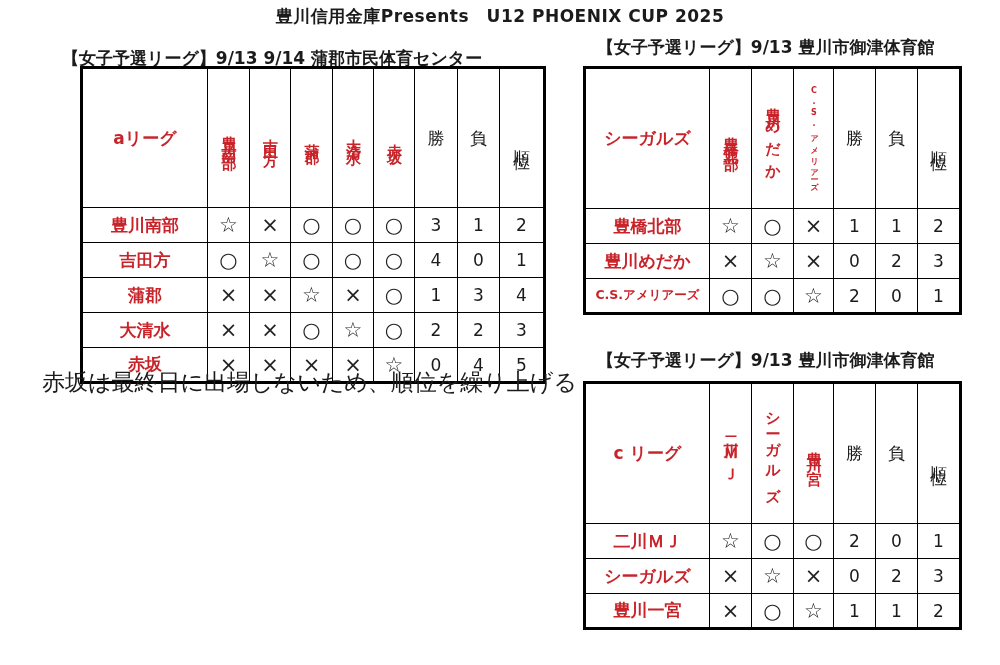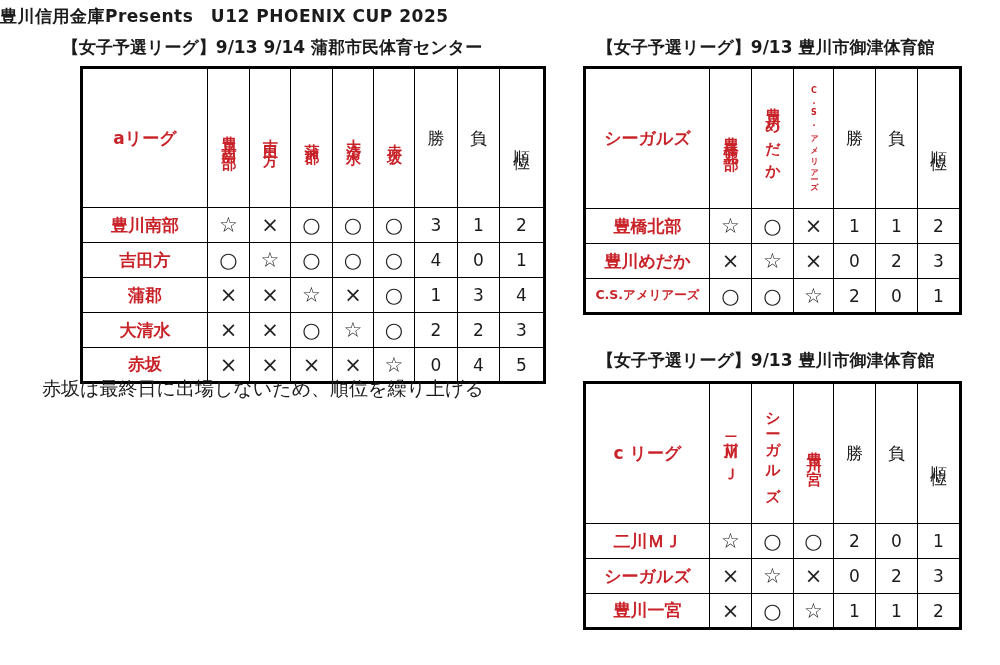--- a/index.html
+++ b/index.html
@@ -9,40 +9,40 @@
     position: relative;
     width: 1000px;
     height: 665px;
     background: #ffffff;
     overflow: hidden;
   }
   .page-title {
     position: absolute;
     top: 5px; left: 0;
     width: 1000px;
-    text-align: left;
+    text-align: center;
     font-size: 17px;
     font-weight: 600;
     color: #1b1b1b;
     letter-spacing: 0.5px;
   }
   .subtitle {
     position: absolute;
     font-size: 17px;
     font-weight: 600;
     color: #1b1b1b;
     white-space: nowrap;
   }
-  .sub-a { left: 62px;  top: 36px; }
+  .sub-a { left: 62px;  top: 47px; }
   .sub-b { left: 597px; top: 36px; }
   .sub-c { left: 597px; top: 349px; }
   .note {
     position: absolute;
-    left: 42px; top: 376px;
-    font-size: 19px;
+    left: 42px; top: 367px;
+    font-size: 23px;
     color: #1b1b1b;
     white-space: nowrap;
   }
   table.tbl {
     position: absolute;
     border-collapse: collapse;
     table-layout: fixed;
     border: 3px solid #000000;
     background: #ffffff;
   }

